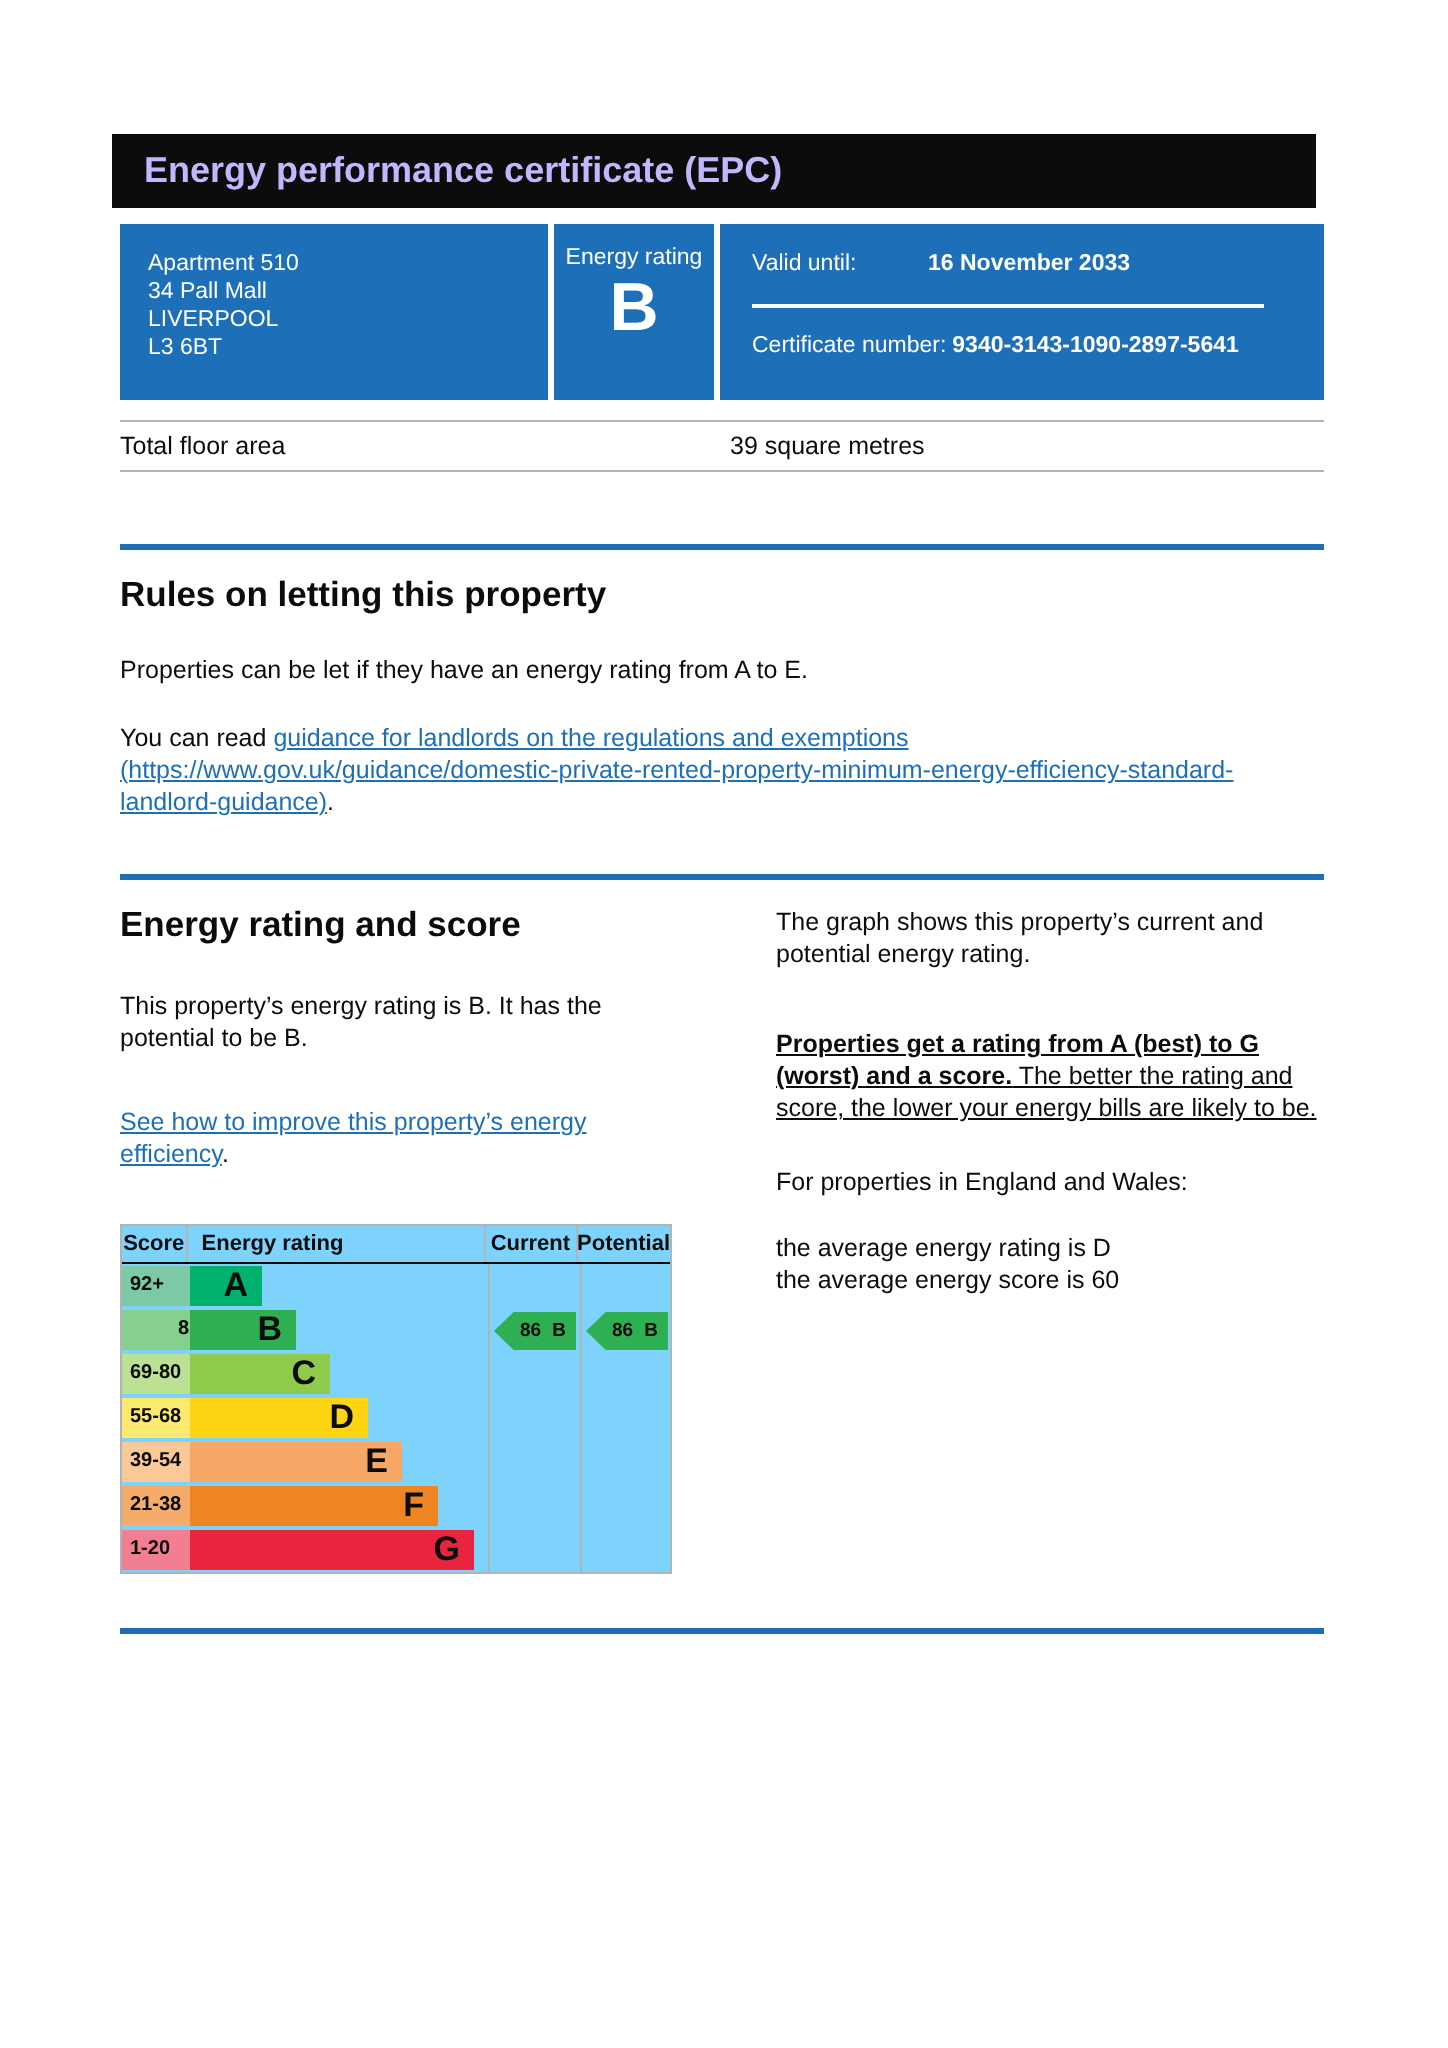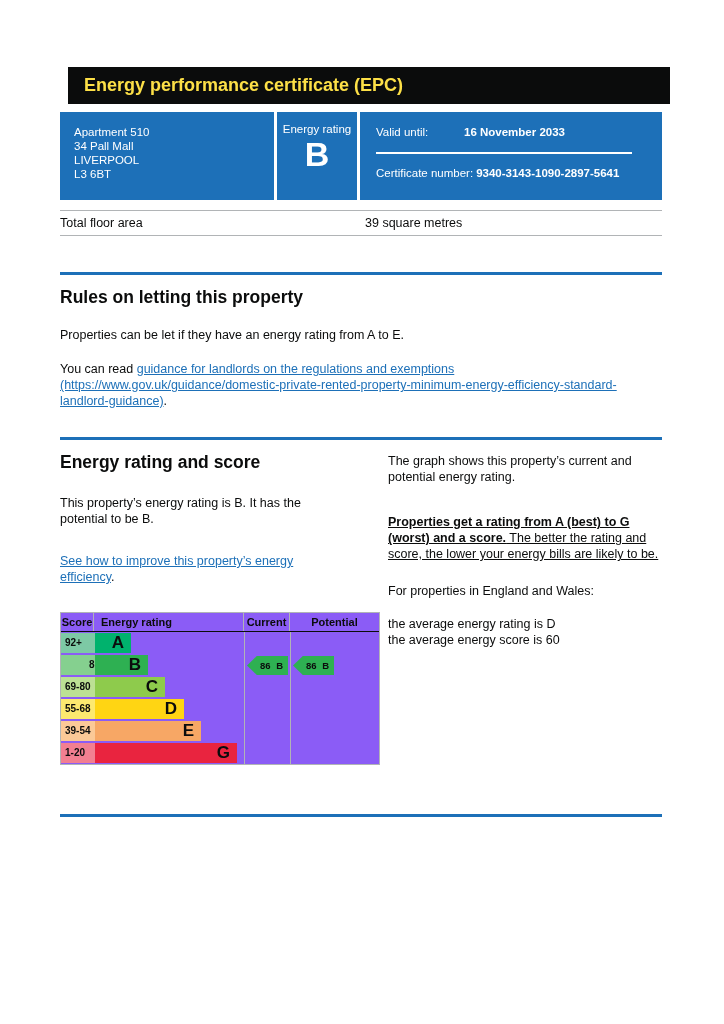--- a/index.html
+++ b/index.html
@@ -1,21 +1,21 @@
 <!DOCTYPE html>
 <html><head>
 <meta charset="utf-8">
 <style>
   html,body{margin:0;padding:0;background:#fff;}
   .page{position:relative;width:724px;height:1024px;background:#fff;
         font-family:"Liberation Sans",sans-serif;color:#0b0c0c;overflow:hidden;}
 
   
-  .banner{position:absolute;left:68px;top:67px;width:602px;height:37px;background:#0b0c0c;
-          color:#fde047;font-size:18px;font-weight:bold;line-height:37px;padding-left:16px;
+  .banner{position:absolute;left:56px;top:67px;width:602px;height:37px;background:#0b0c0c;
+          color:#c4b5fd;font-size:18px;font-weight:bold;line-height:37px;padding-left:16px;
           box-sizing:border-box;}
 
   
   .summary{position:absolute;left:60px;top:112px;width:602px;height:88px;background:#1d70b8;
            color:#fff;display:flex;box-sizing:border-box;}
   .sum-address{width:214px;padding:13px 0 0 14px;font-size:11.5px;line-height:14px;box-sizing:border-box;}
   .sum-rating{width:86px;border-left:3px solid #fff;border-right:3px solid #fff;
               text-align:center;box-sizing:border-box;}
   .sum-rating .lbl{font-size:11.5px;margin-top:11px;}
   .sum-rating .big{font-size:34px;font-weight:bold;line-height:38px;}
@@ -50,22 +50,22 @@
   .leftcol .p1{margin-top:22px;}
   .leftcol .plink{margin-top:26px;}
   .rightcol{position:absolute;left:388px;top:451px;width:276px;}
   .rightcol p{margin:0;}
   .rightcol .rp1{margin-top:2px;}
   .rightcol .rp2{margin-top:29px;text-decoration:underline;}
   .rightcol .rp3{margin-top:21px;}
   .rightcol .rp4{margin-top:17px;}
 
   
-  .chart{position:absolute;left:60px;top:612px;width:320px;border:1px solid #b1b4b6;
-         box-sizing:border-box;background:#8b5cf6;}
+  .chart{position:absolute;left:60px;top:612px;width:276px;border:1px solid #b1b4b6;
+         box-sizing:border-box;background:#7dd3fc;}
   .chart-header{display:flex;height:18px;border-bottom:1px solid #0b0c0c;
                 font-size:11px;font-weight:bold;align-items:center;}
   .h-score{width:33px;text-align:center;border-right:1px solid #b1b4b6;height:100%;line-height:18px;box-sizing:border-box;}
   .h-rating{width:150px;padding-left:7px;border-right:1px solid #b1b4b6;height:100%;line-height:18px;box-sizing:border-box;}
   .h-cur{width:46px;text-align:center;border-right:1px solid #b1b4b6;height:100%;line-height:18px;box-sizing:border-box;}
   .h-pot{flex:1;text-align:center;height:100%;line-height:18px;}
   .chart-body{display:flex;position:relative;}
   .bands-col{width:184px;border-right:1px solid #b1b4b6;box-sizing:border-box;}
   .cur-col{width:46px;border-right:1px solid #b1b4b6;position:relative;box-sizing:border-box;}
   .pot-col{flex:1;position:relative;}
@@ -182,20 +182,26 @@
               <span class="band-letter">D</span>
             </div>
           </div>
           <div class="band-row">
             <div class="score-cell" style="background: rgb(251, 201, 151);">39-54</div>
             <div class="band-bar" style="background: rgb(247, 167, 101); width: 106px;">
               <span class="band-letter">E</span>
             </div>
           </div>
           <div class="band-row">
+            <div class="score-cell" style="background: rgb(245, 171, 108);">21-38</div>
+            <div class="band-bar" style="background: rgb(238, 133, 34); width: 124px;">
+              <span class="band-letter">F</span>
+            </div>
+          </div>
+          <div class="band-row">
             <div class="score-cell" style="background: rgb(242, 127, 145);">1-20</div>
             <div class="band-bar" style="background: rgb(233, 36, 63); width: 142px;">
               <span class="band-letter">G</span>
             </div>
           </div>
         </div>
       <div class="cur-col" id="col-current">
           <div class="rating-arrow" style="background: rgb(46, 176, 82); top: 24px;">86 B</div>
         </div>
       <div class="pot-col" id="col-potential">

